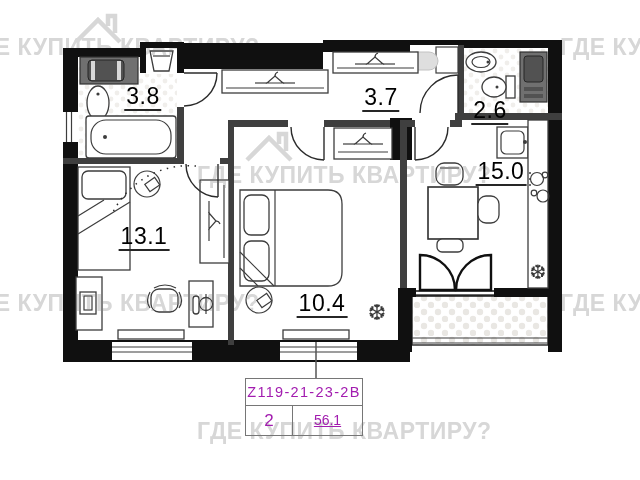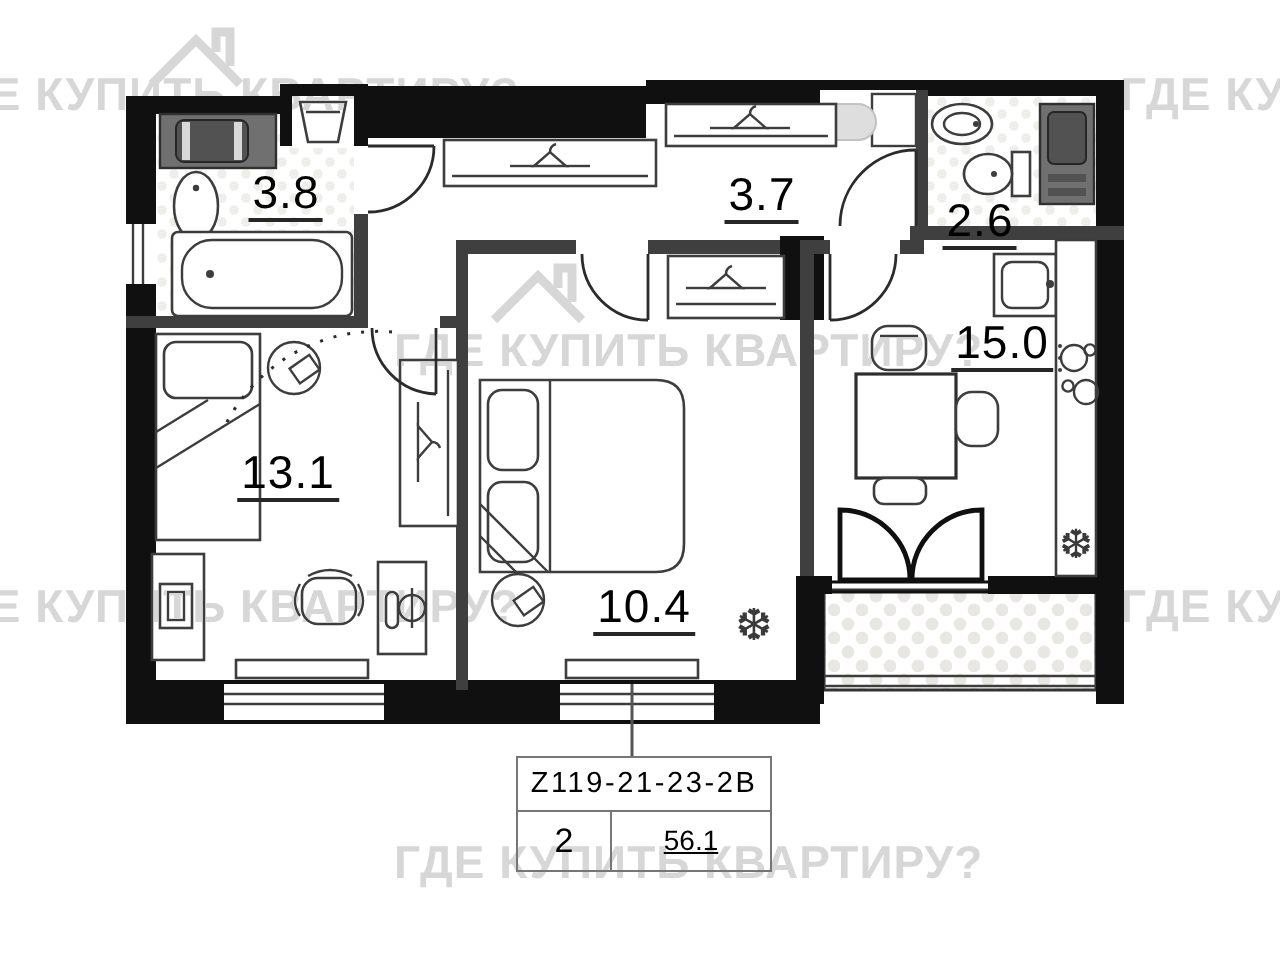--- a/index.html
+++ b/index.html
@@ -19,22 +19,22 @@
   .wm{position:absolute;white-space:nowrap;font-weight:700;font-size:23px;
       color:#d7d7d7;letter-spacing:0.5px;line-height:1;}
   .wm-house{position:absolute;}
   
   #labels{position:absolute;inset:0;z-index:4;}
   .label{position:absolute;transform:translateX(-50%);font-size:23px;color:#000000;
          border-bottom:2.2px solid #262626;line-height:1.05;padding:0 2px 1px;
          letter-spacing:0.5px;white-space:nowrap;}
   .label.small{font-size:20px;}
   
-  #info-box{position:absolute;left:258px;top:378px;width:128px;z-index:4;
-            border:1.6px solid #767676;color:#000000;text-align:center;box-sizing:border-box;}
+  #info-box{position:absolute;left:245px;top:378px;width:118px;z-index:4;
+            border:1.6px solid #767676;color:#a21caf;text-align:center;box-sizing:border-box;}
   #info-box .row1{border-bottom:1.6px solid #767676;height:26px;line-height:26px;
                   font-size:14.5px;letter-spacing:1.3px;}
   #info-box .row2{display:flex;height:29px;}
   #info-box .cell-rooms{width:46px;border-right:1.6px solid #767676;font-size:17px;line-height:29px;}
   #info-box .cell-area{flex:1;font-size:14px;line-height:29px;text-decoration:underline;}
 </style>
 </head>
 <body>
 
 <div id="screen">

